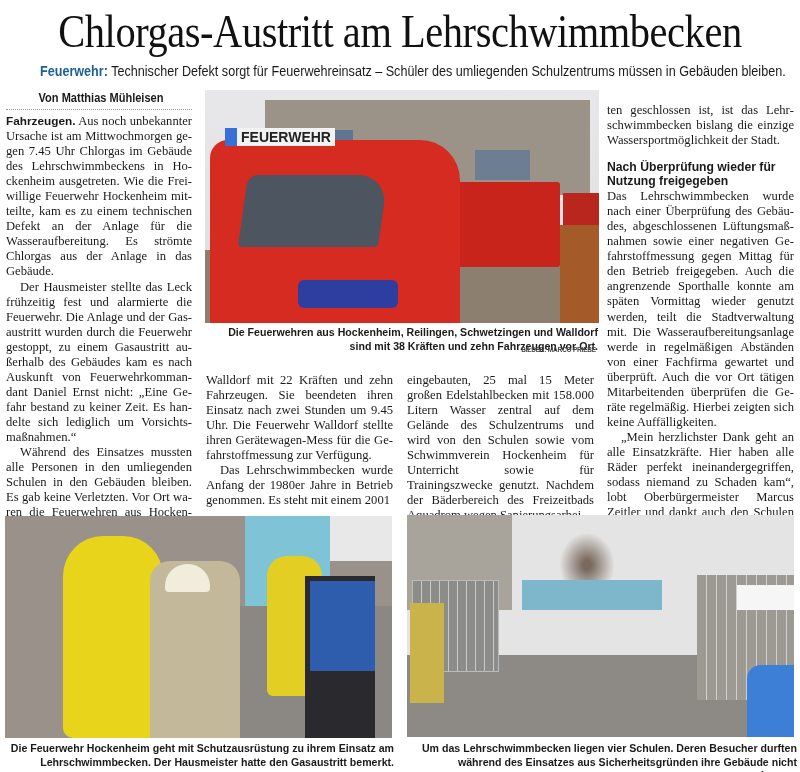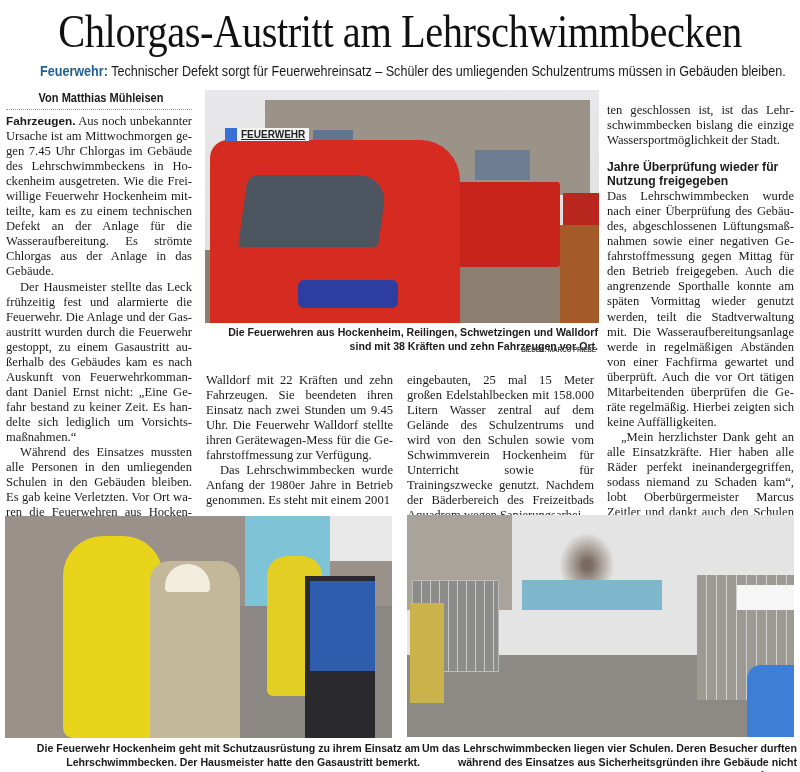--- a/index.html
+++ b/index.html
@@ -54,21 +54,21 @@
   .p1 .ground { position: absolute; left: 0; top: 160px; width: 394px; height: 73px; background: #8c7f6f; }
   .p1 .truck { position: absolute; left: 190px; top: 92px; width: 165px; height: 85px; background: #c8241c; border-radius: 3px; }
   .p1 .truckwin { position: absolute; left: 200px; top: 100px; width: 45px; height: 30px; background: #333; }
   .p1 .truck2 { position: absolute; left: 358px; top: 103px; width: 36px; height: 60px; background: #b8261d; }
   .p1 .container { position: absolute; left: 355px; top: 135px; width: 39px; height: 98px; background: #a55a2a; }
   .p1 .van { position: absolute; left: 5px; top: 50px; width: 250px; height: 183px; background: #d52b20; border-radius: 18px 40px 0 0; }
   .p1 .vanwin { position: absolute; left: 38px; top: 85px; width: 140px; height: 72px; background: #4c5560; border-radius: 10px 30px 4px 4px; transform: skewX(-8deg); }
   .p1 .vanlight { position: absolute; left: 93px; top: 190px; width: 100px; height: 28px; background: #2e3ea0; border-radius: 6px; }
   .p1 .vanlogo {
     position: absolute; left: 20px; top: 38px; padding: 1px 4px; background: #f2f2f2; color: #222;
-    font-family: "Liberation Sans", sans-serif; font-weight: bold; font-size: 10px; border-left: 12px solid #3a6fd8; text-decoration: underline;
+    font-family: "Liberation Sans", sans-serif; font-weight: bold; font-size: 14px; border-left: 12px solid #3a6fd8;
   }
 
   
   .p2 { left: 5px; top: 516px; width: 387px; height: 222px; background: #9a928a; }
   .p2 .bluewall { position: absolute; left: 240px; top: 0; width: 85px; height: 100px; background: #7ec4d6; }
   .p2 .sky { position: absolute; left: 325px; top: 0; width: 62px; height: 45px; background: #e8e8e8; }
   .p2 .pave { position: absolute; left: 215px; top: 90px; width: 172px; height: 132px; background: #8b8884; }
   .p2 .suit1 { position: absolute; left: 58px; top: 20px; width: 100px; height: 202px; background: #e8d41a; border-radius: 40px 40px 10px 10px; }
   .p2 .ff1 { position: absolute; left: 145px; top: 45px; width: 90px; height: 177px; background: #c4b89a; border-radius: 20px 20px 0 0; }
   .p2 .helm { position: absolute; left: 160px; top: 48px; width: 45px; height: 28px; background: #f1eddc; border-radius: 22px 22px 4px 4px; }
@@ -128,37 +128,37 @@
   <p>Walldorf mit 22 Kräften und zehn Fahrzeugen. Sie beendeten ihren Einsatz nach zwei Stunden um 9.45 Uhr. Die Feuerwehr Walldorf stellte ihren Gerätewagen-Mess für die Ge­fahrstoffmessung zur Verfügung.</p>
   <p class="indent">Das Lehrschwimmbecken wurde Anfang der 1980er Jahre in Betrieb genommen. Es steht mit einem 2001</p>
 </div>
 
 <div class="abs col" style="left:407px; top:373px; width:187px;">
   <p>eingebauten, 25 mal 15 Meter großen Edelstahlbecken mit 158.000 Litern Wasser zentral auf dem Gelände des Schulzentrums und wird von den Schulen sowie vom Schwimmverein Hockenheim für Unterricht sowie für Trainingszwecke genutzt. Nachdem der Bäderbereich des Freizeitbads Aquadrom wegen Sanierungsarbei-</p>
 </div>
 
 <div class="abs col" style="left:607px; top:103px; width:187px;">
   <p>ten geschlossen ist, ist das Lehr­schwimmbecken bislang die einzige Wassersportmöglichkeit der Stadt.</p>
-  <h3>Jahre Überprüfung wieder für Nutzung freigegeben</h3>
+  <h3>Nach Überprüfung wieder für Nutzung freigegeben</h3>
   <p>Das Lehrschwimmbecken wurde nach einer Überprüfung des Gebäu­des, abgeschlossenen Lüftungsmaß­nahmen sowie einer negativen Ge­fahrstoffmessung gegen Mittag für den Betrieb freigegeben. Auch die angrenzende Sporthalle konnte am späten Vormittag wieder genutzt werden, teilt die Stadtverwaltung mit. Die Wasseraufbereitungsanlage werde in regelmäßigen Abständen von einer Fachfirma gewartet und überprüft. Auch die vor Ort tätigen Mitarbeitenden überprüfen die Ge­räte regelmäßig. Hierbei zeigten sich keine Auffälligkeiten.</p>
   <p class="indent">„Mein herzlichster Dank geht an alle Einsatzkräfte. Hier haben alle Räder perfekt ineinandergegriffen, sodass niemand zu Schaden kam“, lobt Oberbürgermeister Marcus Zeitler und dankt auch den Schulen für ihr Verständnis.</p>
 </div>
 
 <div class="abs photo p2">
   <div class="bluewall"></div>
   <div class="sky"></div>
   <div class="pave"></div>
   <div class="suit1"></div>
   <div class="ff1"></div>
   <div class="helm"></div>
   <div class="suit2"></div>
   <div class="ff2"></div>
   <div class="vest"></div>
 </div>
-<div class="abs caption" style="left:6px; top:742px; width:388px;margin-left:26px;">Die Feuerwehr Hockenheim geht mit Schutzausrüstung zu ihrem Einsatz am Lehr­schwimmbecken. Der Hausmeister hatte den Gasaustritt bemerkt.</div>
+<div class="abs caption" style="left:6px; top:742px; width:388px;">Die Feuerwehr Hockenheim geht mit Schutzausrüstung zu ihrem Einsatz am Lehr­schwimmbecken. Der Hausmeister hatte den Gasaustritt bemerkt.</div>
 
 <div class="abs photo p3">
   <div class="wall"></div>
   <div class="tree"></div>
   <div class="blue"></div>
   <div class="road"></div>
   <div class="fence"></div>
   <div class="gate"></div>
   <div class="sign"></div>
   <div class="ff"></div>

